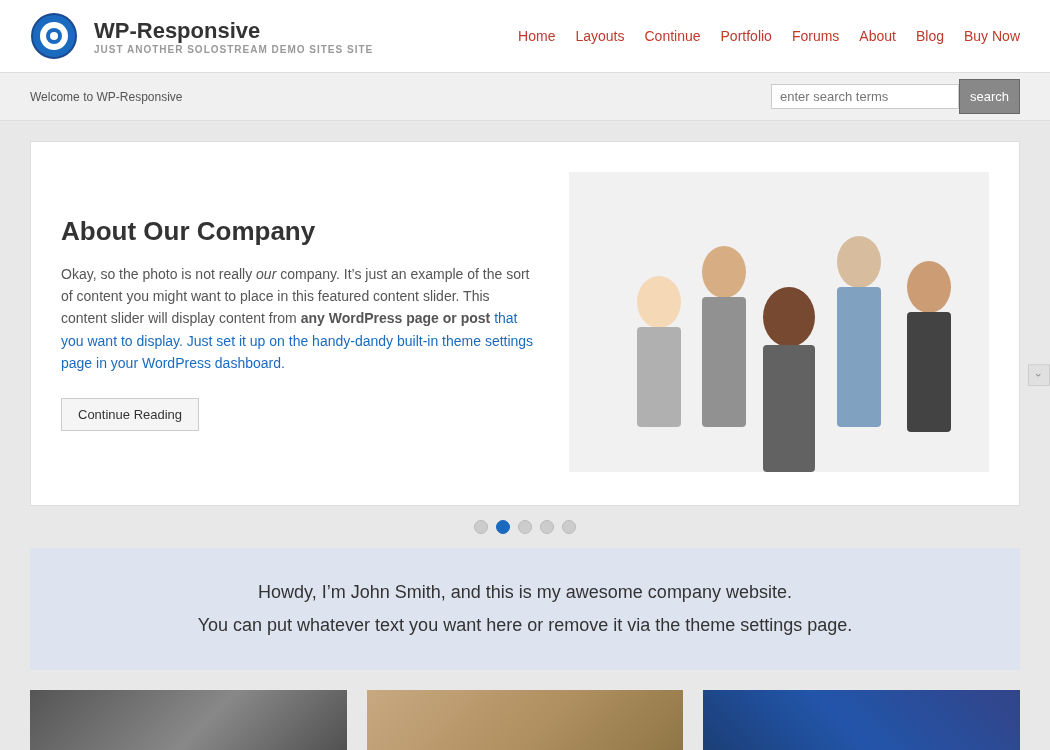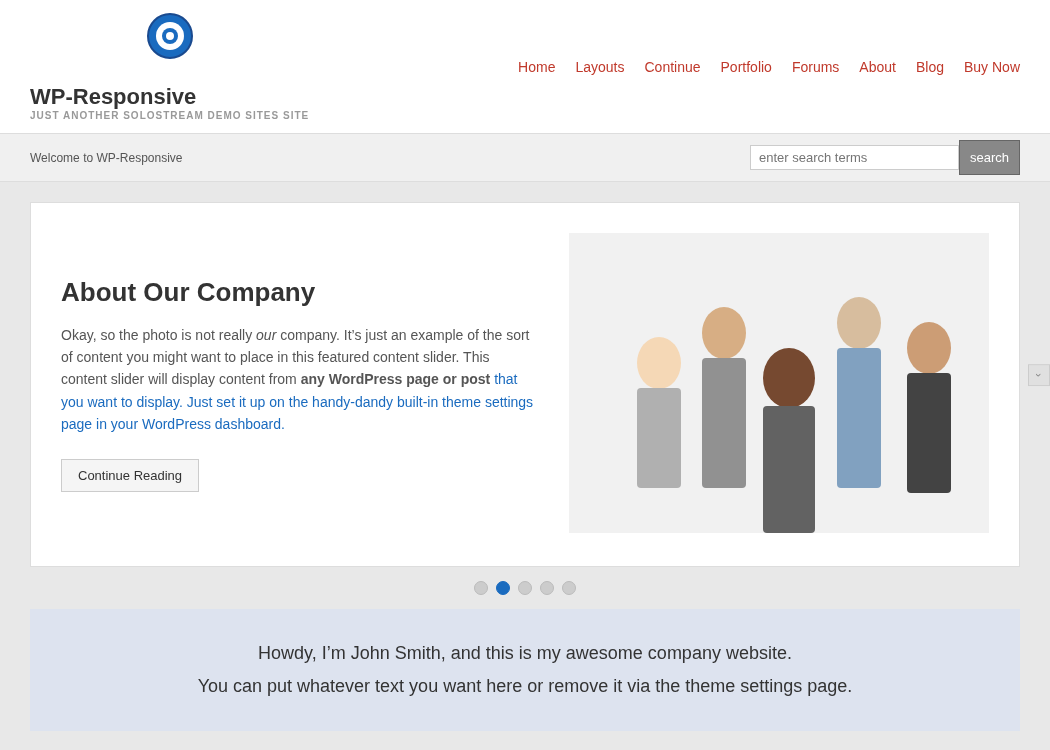--- a/index.html
+++ b/index.html
@@ -1,31 +1,31 @@
 <!DOCTYPE html>
 <html><head>
   <meta charset="utf-8">
   <style>
     * { box-sizing: border-box; margin: 0; padding: 0; }
     body { font-family: Arial, Helvetica, sans-serif; background: #e8e8e8; color: #333; font-size: 14px; }
 
     
     #header { background: #fff; border-bottom: 1px solid #ddd; padding: 12px 30px; display: flex; align-items: center; justify-content: space-between; }
-    #logo-area { display: flex; align-items: center; gap: 24px; flex-direction: column; }
+    #logo-area { display: flex; align-items: center; gap: 16px; }
     #logo-icon { width: 48px; height: 48px; }
     #logo-text h1 { font-size: 22px; color: #333; font-weight: bold; }
     #logo-text p { font-size: 10px; color: #999; text-transform: uppercase; letter-spacing: 1px; font-weight: bold; }
     #main-nav { display: flex; align-items: center; gap: 20px; }
     #main-nav a { text-decoration: none; color: #c0392b; font-size: 14px; }
 
     
     #toolbar { background: #f0f0f0; border-bottom: 1px solid #ddd; padding: 6px 30px; display: flex; align-items: center; justify-content: space-between; }
     #toolbar-text { font-size: 12px; color: #555; }
     #search-form { display: flex; align-items: center; gap: 0; }
-    #search-input { padding: 4px 8px; border: 1px solid #ccc; font-size: 13px; color: #aaa; width: 209px; outline: none; }
+    #search-input { padding: 4px 8px; border: 1px solid #ccc; font-size: 13px; color: #aaa; width: 188px; outline: none; }
     #search-button { padding: 9px 10px; background: #888; color: #fff; border: 1px solid #666; font-size: 13px; cursor: pointer; }
 
     
     #main-content { max-width: 1020px; margin: 20px auto; padding: 0 15px; }
 
     
     #slider-box { background: #fff; border: 1px solid #ddd; padding: 30px; display: flex; align-items: center; gap: 30px; min-height: 360px; }
     #slide-text { flex: 1; }
     #slide-text h2 { font-size: 26px; color: #333; margin-bottom: 16px; font-weight: bold; }
     #slide-text p { font-size: 14px; color: #555; line-height: 1.6; margin-bottom: 14px; }

